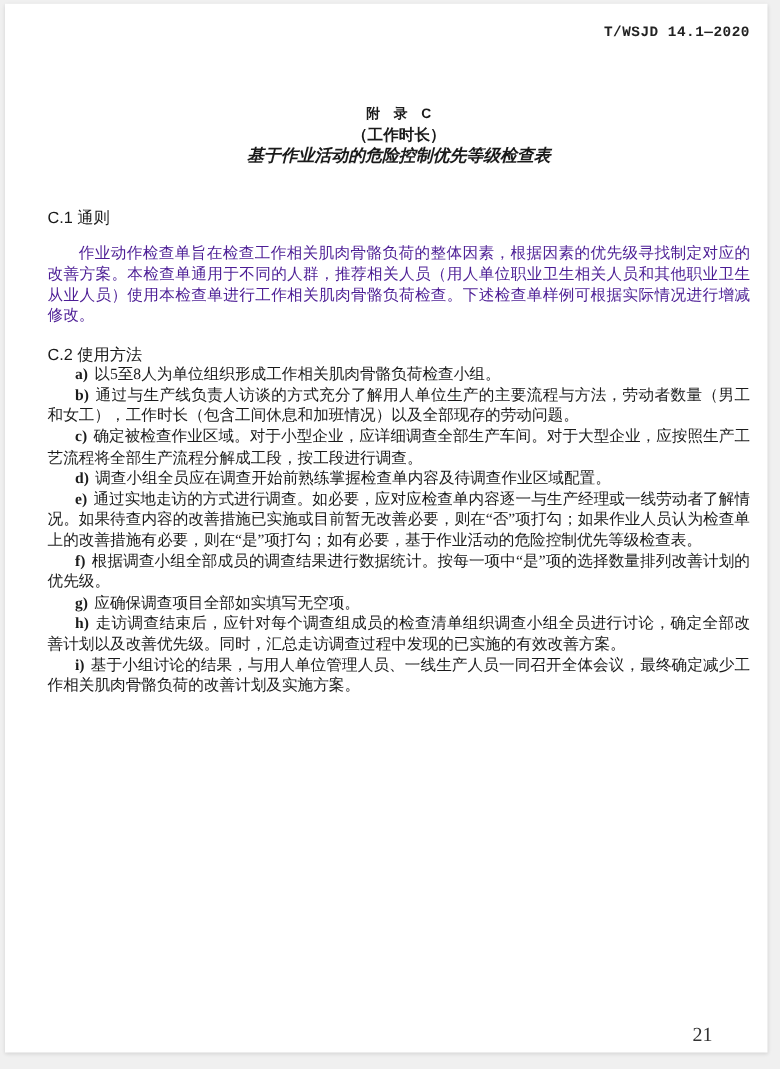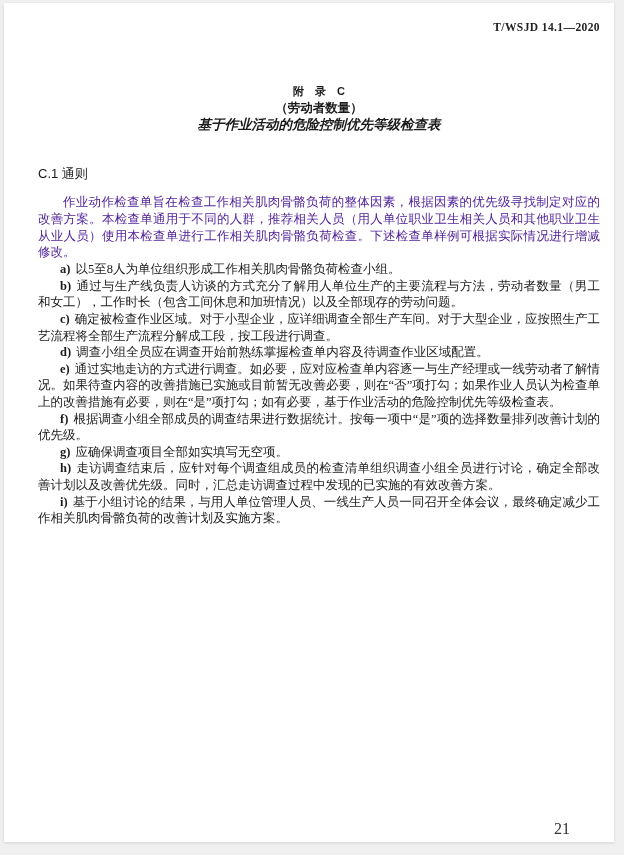--- a/index.html
+++ b/index.html
@@ -13,21 +13,21 @@
   .canvas { position: relative; width: 624px; height: 855px; background: #f0f0f0; }
   .page {
     position: absolute; left: 4px; top: 3px;
     width: 610px; height: 839px;
     background: #ffffff;
     box-sizing: border-box;
     padding: 17px 14px 0 34px;
     box-shadow: 0 1px 3px rgba(0,0,0,0.12);
   }
   .doc-header {
-    font-family: Liberation Serif, serif;
+    font-family: Liberation Mono, monospace;
     font-weight: bold;
     font-size: 11.5px;
     line-height: 14px;
     letter-spacing: 0.4px;
     text-align: right;
     color: #222;
   }
   .appendix-title {
     margin-top: 50px;
     text-align: center;
@@ -76,27 +76,28 @@
 </head>
 <body>
 
 <div class="canvas">
   <div class="page">
 
     <div class="doc-header">T/WSJD 14.1—2020</div>
 
     <div class="appendix-title">
       <div class="t1">附　录　C</div>
-      <div class="t2">（劳动者数量）</div>
+      <div class="t2">（工作时长）</div>
       <div class="t3">基于作业活动的危险控制优先等级检查表</div>
     </div>
 
     <h2 class="sec">C.1 通则</h2>
     <p class="para">作业动作检查单旨在检查工作相关肌肉骨骼负荷的整体因素，根据因素的优先级寻找制定对应的改善方案。本检查单通用于不同的人群，推荐相关人员（用人单位职业卫生相关人员和其他职业卫生从业人员）使用本检查单进行工作相关肌肉骨骼负荷检查。下述检查单样例可根据实际情况进行增减修改。</p>
 
+    <h2 class="sec sec2">C.2 使用方法</h2>
 
     <div class="steps">
       <p class="step"><b class="lab">a)</b><span>以5至8人为单位组织形成工作相关肌肉骨骼负荷检查小组。</span></p>
       <p class="step"><b class="lab">b)</b><span>通过与生产线负责人访谈的方式充分了解用人单位生产的主要流程与方法，劳动者数量（男工和女工），工作时长（包含工间休息和加班情况）以及全部现存的劳动问题。</span></p>
       <p class="step"><b class="lab">c)</b><span>确定被检查作业区域。对于小型企业，应详细调查全部生产车间。对于大型企业，应按照生产工艺流程将全部生产流程分解成工段，按工段进行调查。</span></p>
       <p class="step"><b class="lab">d)</b><span>调查小组全员应在调查开始前熟练掌握检查单内容及待调查作业区域配置。</span></p>
       <p class="step"><b class="lab">e)</b><span>通过实地走访的方式进行调查。如必要，应对应检查单内容逐一与生产经理或一线劳动者了解情况。如果待查内容的改善措施已实施或目前暂无改善必要，则在“否”项打勾；如果作业人员认为检查单上的改善措施有必要，则在“是”项打勾；如有必要，基于作业活动的危险控制优先等级检查表。</span></p>
       <p class="step"><b class="lab">f)</b><span>根据调查小组全部成员的调查结果进行数据统计。按每一项中“是”项的选择数量排列改善计划的优先级。</span></p>
       <p class="step"><b class="lab">g)</b><span>应确保调查项目全部如实填写无空项。</span></p>
       <p class="step"><b class="lab">h)</b><span>走访调查结束后，应针对每个调查组成员的检查清单组织调查小组全员进行讨论，确定全部改善计划以及改善优先级。同时，汇总走访调查过程中发现的已实施的有效改善方案。</span></p>

